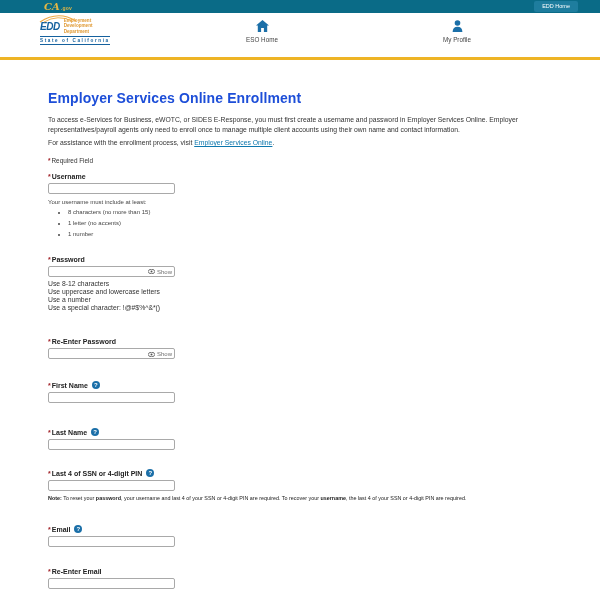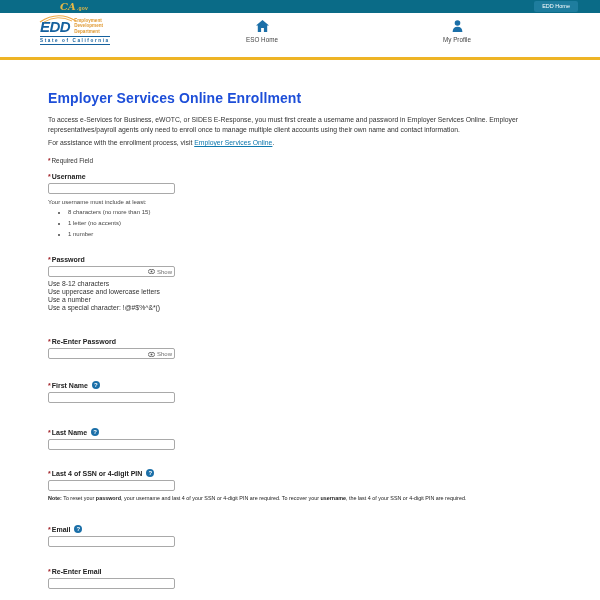--- a/index.html
+++ b/index.html
@@ -1,35 +1,35 @@
 <!DOCTYPE html>
 <html><head>
 <meta charset="utf-8">
 <style>
   * { margin:0; padding:0; box-sizing:border-box; }
   html,body { width:600px; height:600px; overflow:hidden; background:#ffffff;
     font-family:"Liberation Sans", sans-serif; color:#333; }
 
   
   .topbar { height:13px; background:#0a6b87; position:relative; }
-  .ca-logo { position:absolute; left:60px; top:0; height:13px; display:flex; align-items:center;
+  .ca-logo { position:absolute; left:44px; top:0; height:13px; display:flex; align-items:center;
     color:#e6b844; font-family:"DejaVu Serif", serif; font-style:italic; font-weight:bold;
     font-size:10px; line-height:13px; cursor:pointer; }
   .ca-logo .gov { font-size:5px; font-style:normal; font-family:"Liberation Sans",sans-serif;
     margin-left:1px; margin-top:4px; letter-spacing:.3px; }
   .edd-home-btn { position:absolute; right:22px; top:1px; height:11px; padding:0 8px;
     background:#1e7d9e; border-radius:2px; color:#ffffff; font-size:5.5px; line-height:11px;
     cursor:pointer; }
 
   
   .header { height:44px; background:#ffffff; position:relative; }
   .edd-logo { position:absolute; left:40px; top:5px; cursor:pointer; }
   .edd-top { display:flex; align-items:flex-end; }
   .edd-swoosh { position:absolute; left:-2px; top:-4px; }
-  .edd-acronym { font-size:15px; font-weight:bold; font-style:italic; color:#15619e;
+  .edd-acronym { font-size:10px; font-weight:bold; font-style:italic; color:#15619e;
     letter-spacing:-.5px; line-height:15px;text-align:center; }
   .edd-dept { margin-left:4px; color:#e09a35; font-size:4.6px; font-weight:bold; line-height:5.4px; }
   .edd-state { margin-top:2px; border-top:1px solid #15619e; border-bottom:1px solid #15619e;
     color:#15619e; font-size:4.6px; font-weight:bold; letter-spacing:1.6px; padding:1px 0;
     text-align:center; }
   .nav-item { position:absolute; top:6px; width:70px; text-align:center; cursor:pointer; }
   .nav-eso { left:227px; }
   .nav-profile { left:422px; }
   .nav-item .nicon { height:14px; display:flex; justify-content:center; align-items:center; }
   .nav-label { margin-top:3px; font-size:6.3px; color:#444; }

